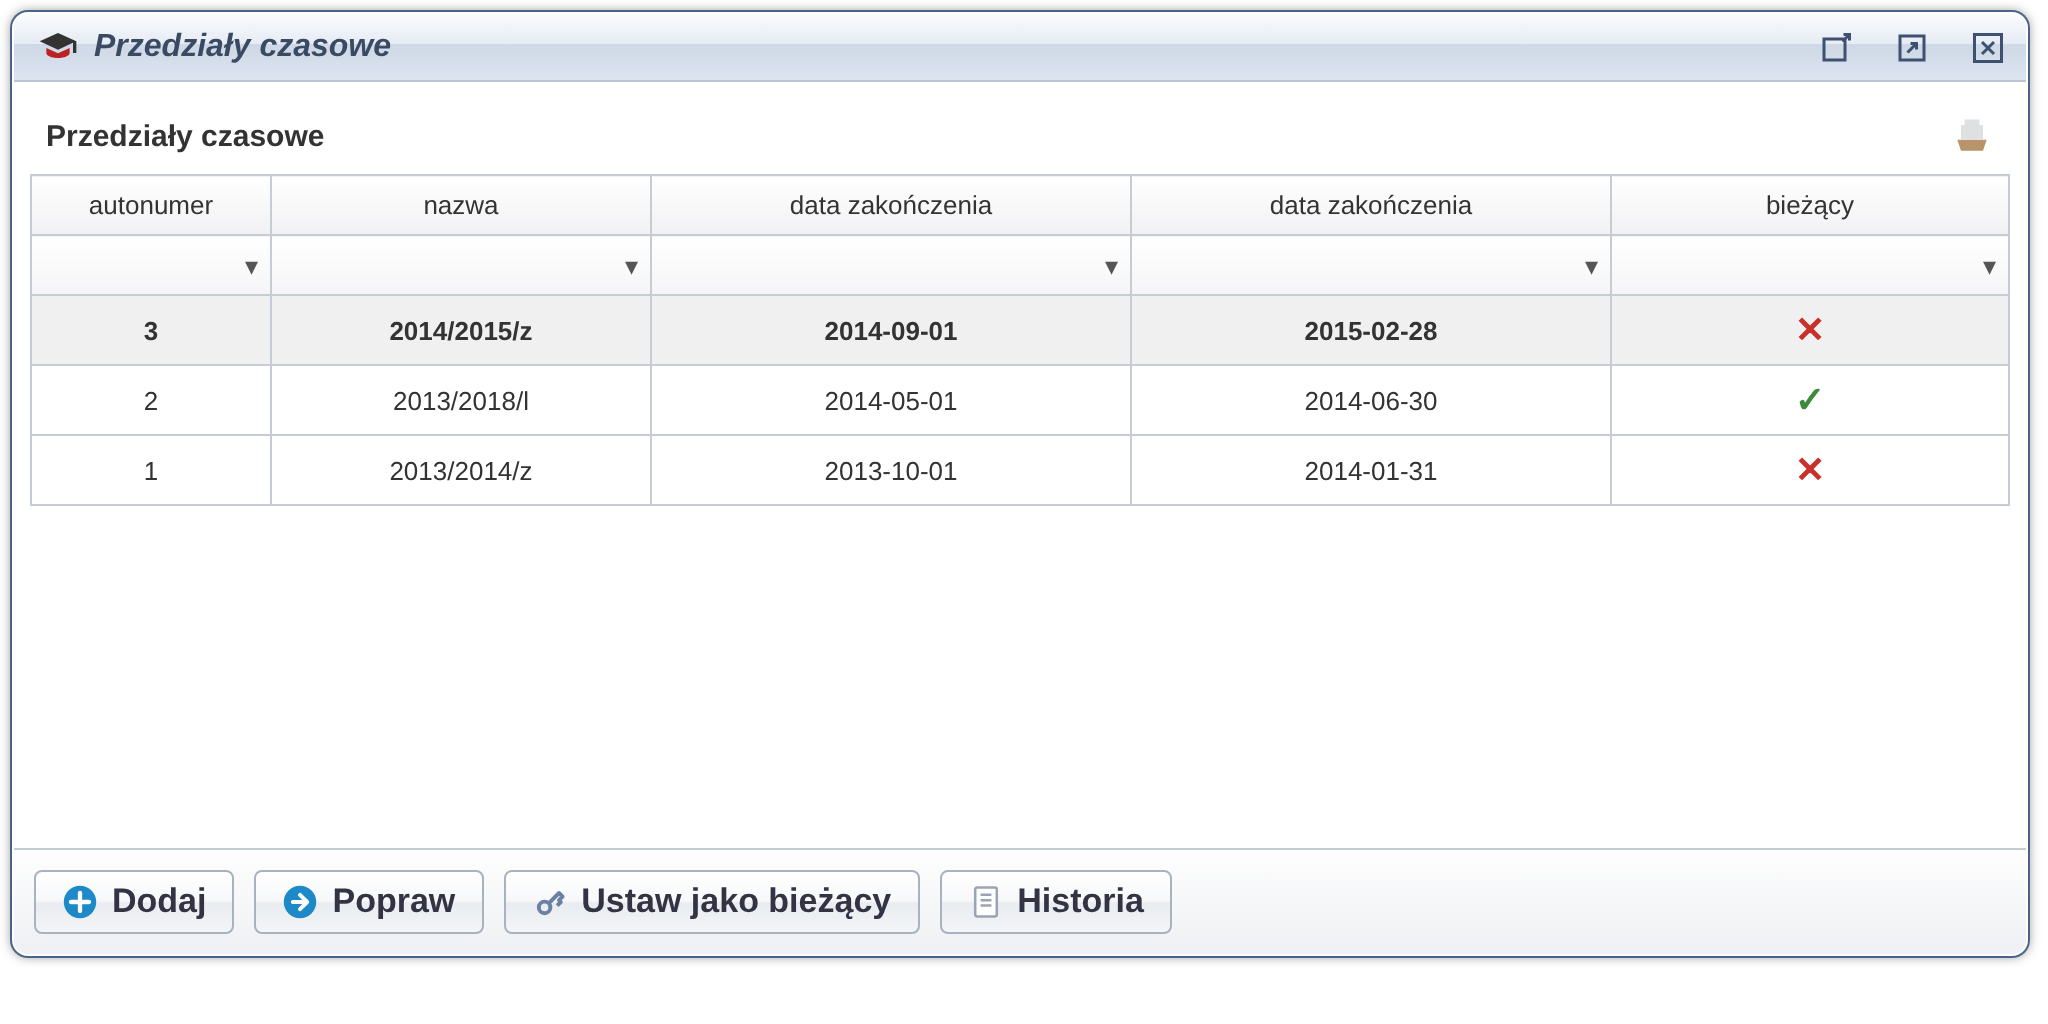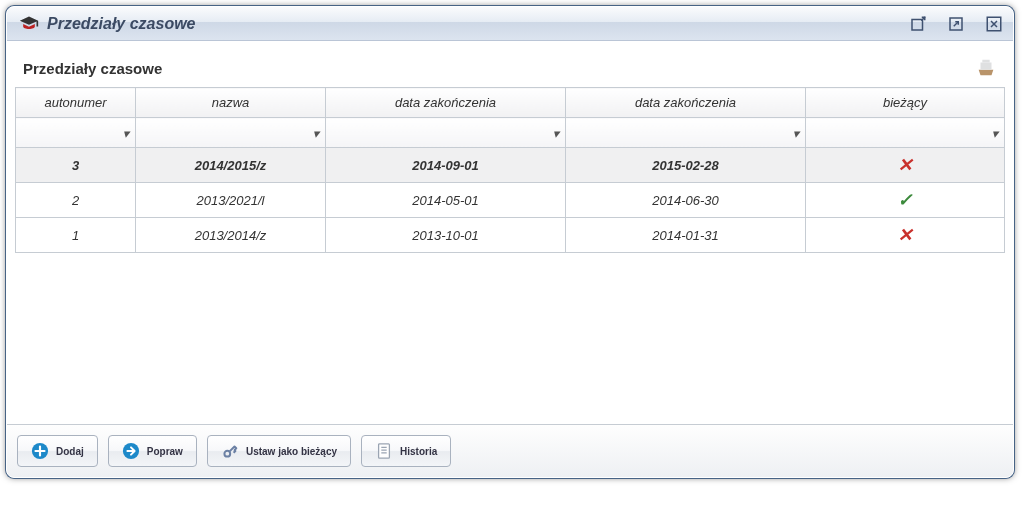--- a/index.html
+++ b/index.html
@@ -78,21 +78,20 @@
   table.grid {
     width: 100%;
     border-collapse: collapse;
     table-layout: fixed;
   }
   table.grid th, table.grid td {
     border: 1px solid #c6ccd3;
     padding: 6px 8px;
     text-align: center;
     height: 30px;
-    font-style: italic;
   }
   table.grid th {
     background: linear-gradient(#ffffff, #f1f1f3);
     font-weight: normal;
     color: #333;
   }
   .filter-row td {
     background: linear-gradient(#ffffff, #f5f5f7);
     position: relative;
   }
@@ -124,21 +123,21 @@
   }
   .btn {
     display: inline-flex;
     align-items: center;
     gap: 7px;
     height: 32px;
     padding: 0 13px;
     border: 1px solid #a9b2bf;
     background: linear-gradient(#ffffff 0%, #f7f8fa 48%, #e9ecf0 52%, #f3f5f8 100%);
     border-radius: 4px;
-    font-size: 10px;
+    font-size: 17px;
     font-weight: bold;
     color: #334;
     cursor: pointer;
     text-align: center;
   }
   .btn .bicon { display:inline-flex; width:18px; height:18px; align-items:center; justify-content:center; }
 
   col.c-auto { width: 120px; }
   col.c-name { width: 190px; }
   col.c-start { width: 240px; }
@@ -229,21 +228,21 @@
       <tbody id="grid-body">
           <tr class="datarow selected">
             <td>3</td>
             <td class="name-cell">2014/2015/z</td>
             <td>2014-09-01</td>
             <td>2015-02-28</td>
             <td><span class="x-mark">✕</span></td>
           </tr>
           <tr class="datarow">
             <td>2</td>
-            <td class="name-cell">2013/2021/l</td>
+            <td class="name-cell">2013/2018/l</td>
             <td>2014-05-01</td>
             <td>2014-06-30</td>
             <td><span class="check-mark">✓</span></td>
           </tr>
           <tr class="datarow">
             <td>1</td>
             <td class="name-cell">2013/2014/z</td>
             <td>2013-10-01</td>
             <td>2014-01-31</td>
             <td><span class="x-mark">✕</span></td>

